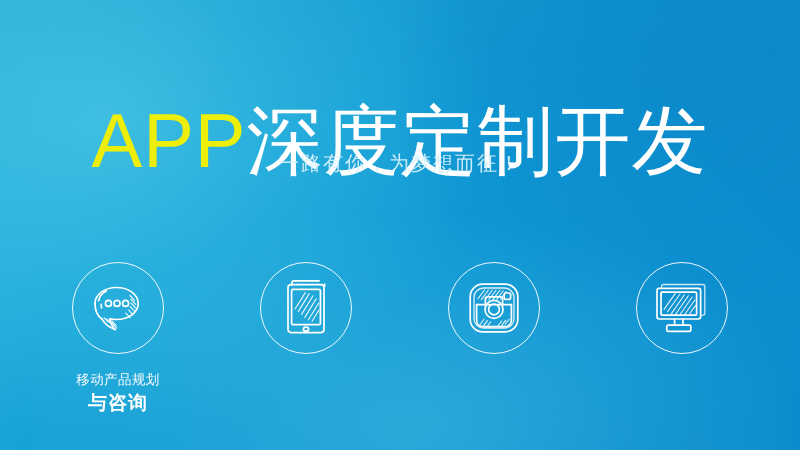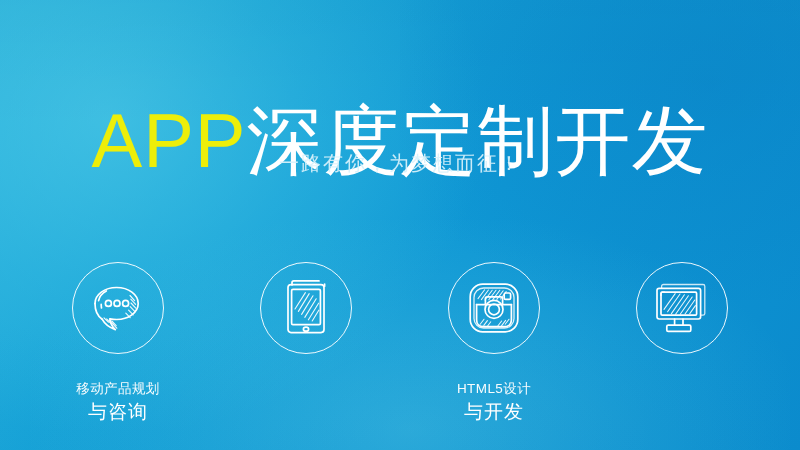--- a/index.html
+++ b/index.html
@@ -112,36 +112,36 @@
     border-radius: 50%;
     display: flex;
     align-items: center;
     justify-content: center;
     box-sizing: border-box;
   }
   .circle svg {
     display: block;
   }
   .labels {
-    margin-top: 26px;
+    margin-top: 17px;
     text-align: center;
     color: #ffffff;
   }
   .label-top {
     font-size: 13.5px;
     line-height: 18px;
     letter-spacing: 0.4px;
     font-weight: 400;
     opacity: 0.97;
   }
   .label-bottom {
     font-size: 19px;
     line-height: 25px;
     letter-spacing: 1px;
-    font-weight: 400;
+    font-weight: 700;
     margin-top: 1px;
   }
 </style>
 </head>
 <body>
 
 <div class="banner">
 
   <div class="bg-base"></div>
   <div class="bg-glow-left"></div>
@@ -234,24 +234,20 @@
               <path d="M14.2 44.2 L18.0 39.2"></path>
               <path d="M17.8 45.4 L21.4 40.6"></path>
               <path d="M21.6 46.0 L24.8 41.8"></path>
               <path d="M31.8 46.0 L35.6 41.0"></path>
               <path d="M35.6 45.6 L39.6 40.4"></path>
               <path d="M39.2 44.2 L43.0 39.2"></path>
             </g>
           </svg>
         </span>
       </div>
-      <div class="labels">
-        <div class="label-top">HTML5设计</div>
-        <div class="label-bottom">与开发</div>
-      </div>
     </div>
 
     <div class="feature">
       <div class="circle">
         <span>
           <svg width="58" height="52" viewBox="0 0 58 52" fill="none" stroke="#ffffff" stroke-width="1.7" stroke-linecap="round" stroke-linejoin="round">
             <path d="M8.6 6.4 L8.6 4.2 C8.6 3.2 9.4 2.5 10.4 2.5 L50.0 2.5 C51.0 2.5 51.8 3.2 51.8 4.2 L51.8 31.4 C51.8 32.4 51.0 33.1 50.0 33.1 L47.8 33.1" stroke-width="1.3" opacity="0.8"></path>
             <rect x="4.0" y="6.4" width="43.6" height="30.6" rx="2.2"></rect>
             <rect x="8.0" y="10.2" width="35.6" height="23.0" rx="1.2"></rect>
             <path d="M8.0 13.4 L8.0 11.4 C8.0 10.7 8.6 10.2 9.3 10.2 L11.6 10.2" stroke-width="1.2"></path>

